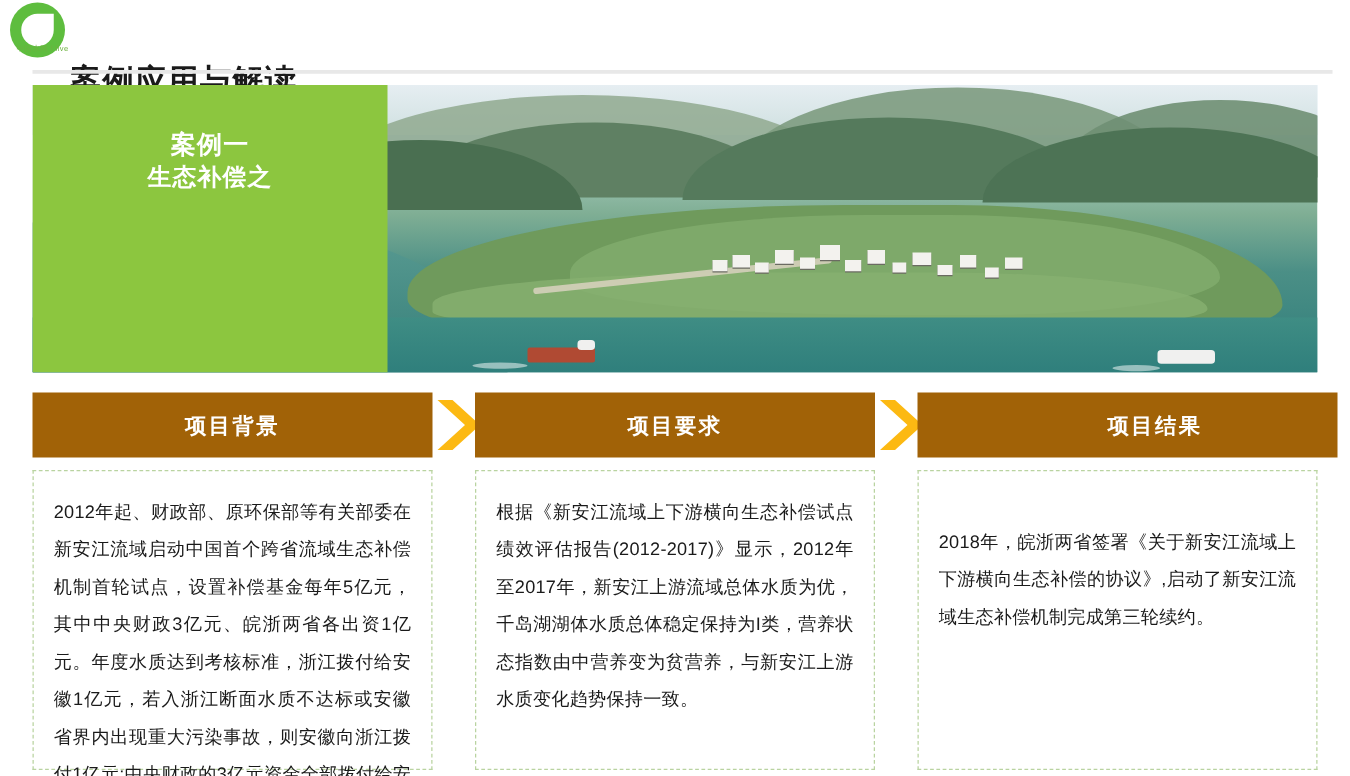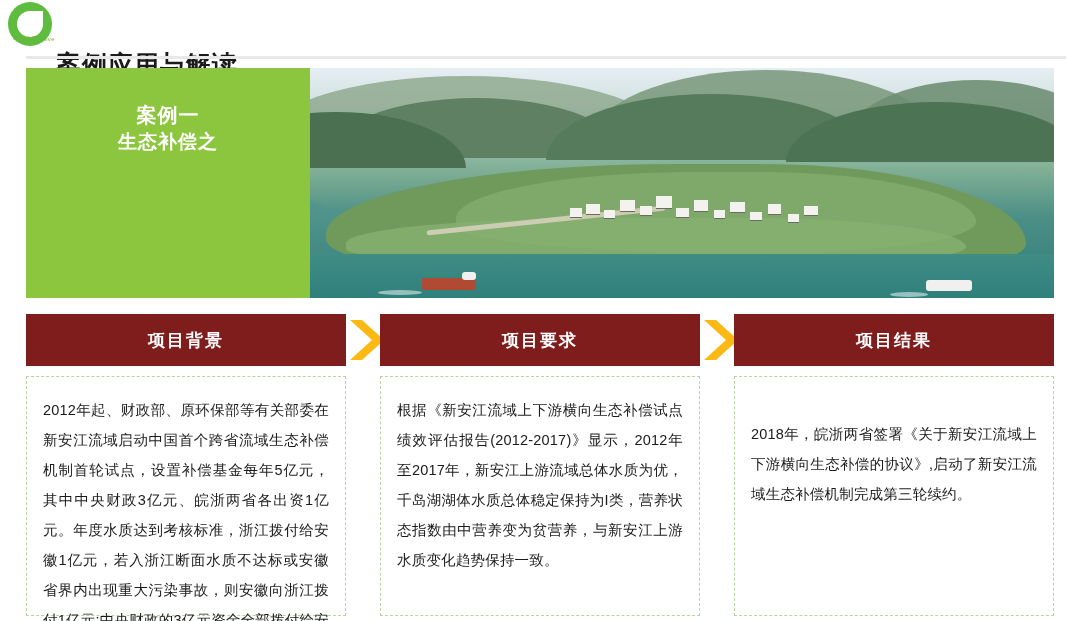--- a/index.html
+++ b/index.html
@@ -237,32 +237,32 @@
     position: absolute;
     left: 26px;
     top: 314px;
     width: 1028px;
     height: 52px;
   }
   .step {
     position: absolute;
     top: 0;
     height: 52px;
-    background: #7f1d1d;
+    background: #a16207;
     color: #ffffff;
     font-size: 17px;
     font-weight: bold;
     letter-spacing: 2px;
     display: flex;
     align-items: center;
     justify-content: center;
   }
   .step-0 { left: 0;   width: 320px; }
   .step-1 { left: 354px; width: 320px; }
-  .step-2 { left: 708px; width: 320px; }
+  .step-2 { left: 708px; width: 292px; padding-left: 44px; }
   .chev {
     position: absolute;
     top: 6px;
     width: 36px;
     height: 40px;
     color: #fcb913;
   }
   .chev svg { display: block; }
   .chev-0 { left: 322px; }
   .chev-1 { left: 676px; }

